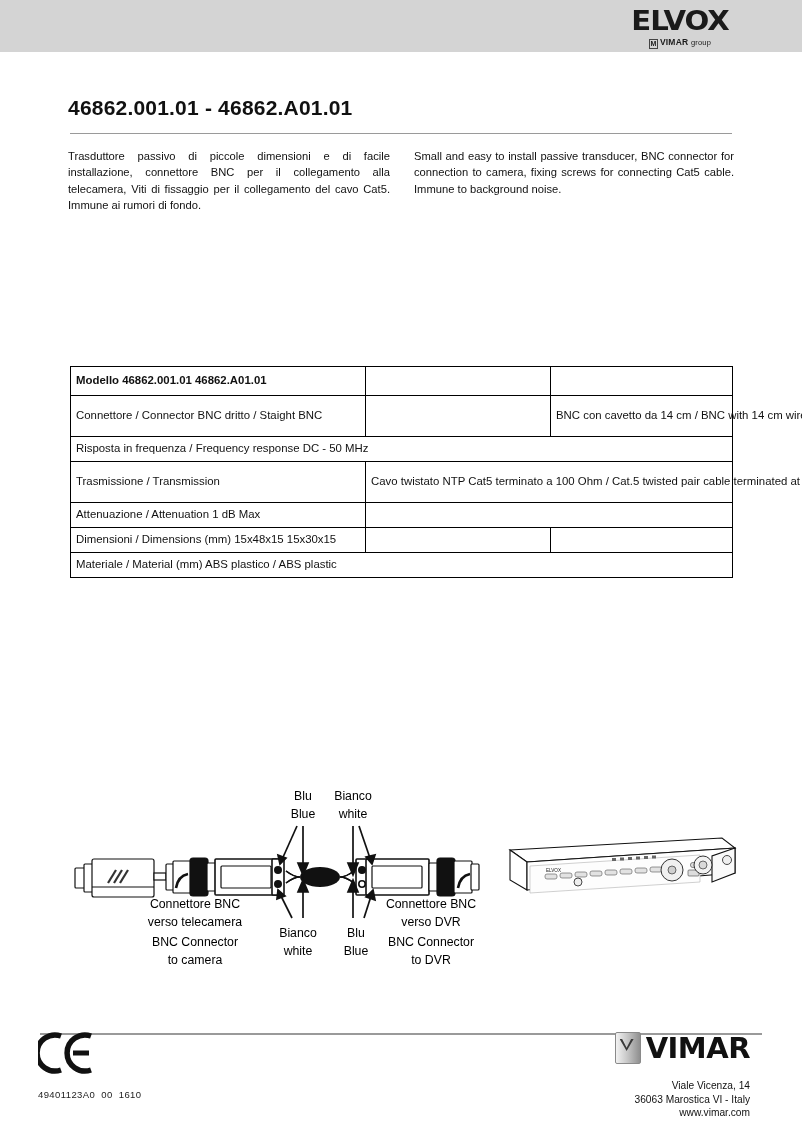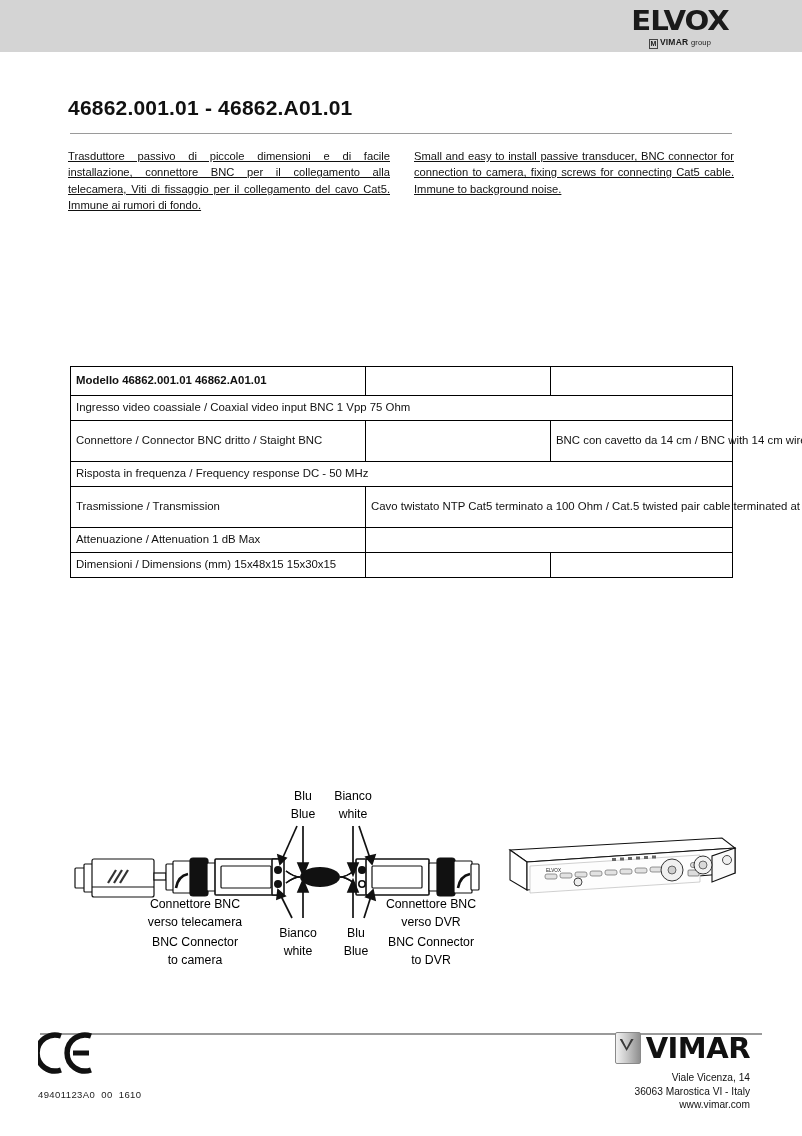--- a/index.html
+++ b/index.html
@@ -84,21 +84,21 @@
     position: absolute;
     top: 148px;
     font-size: 11.2px;
     line-height: 16.3px;
     text-align: justify;
     color: #111;
   }
   .desc.it { left: 68px; width: 322px; }
   .desc.en { left: 414px; width: 320px; }
   .desc.en p { text-align: justify; }
-  .desc p { margin: 0; text-decoration: underline; }
+  .desc p { margin: 0; }
 
   
   .spec-table {
     position: absolute;
     left: 70px; top: 366px;
     width: 662px;
     border-collapse: collapse;
     table-layout: fixed;
     font-size: 11.4px;
     color: #111;
@@ -192,21 +192,21 @@
   }
   .vimar-word {
     font-family: "DejaVu Sans", sans-serif;
     font-weight: bold;
     font-size: 29px;
     line-height: 29px;
     letter-spacing: -0.5px;
     color: #111;
   }
   .vimar-addr {
-    margin-top: 7px;
+    margin-top: 15px;
     font-size: 10.2px;
     line-height: 13.6px;
     color: #111;
   }
 </style>
 </head>
 <body>
 
 <div class="header-band"></div>
 
@@ -235,25 +235,20 @@
   </colgroup>
   <tbody>
     <tr class="hdr">
       <td class="lab" style="height:24px">
           <span>Modello 46862.001.01 46862.A01.01</span>
         </td>
       <td></td>
       <td></td>
     </tr>
     <tr>
-      <td class="lab" colspan="3" style="height:20px">
-          <span>Ingresso video coassiale / Coaxial video input BNC 1 Vpp 75 Ohm</span>
-        </td>
-    </tr>
-    <tr>
       <td class="lab" style="height:36px">
           <span>Connettore / Connector BNC dritto / Staight BNC</span>
         </td>
       <td></td>
       <td class="val-wrap">BNC con cavetto da 14 cm / BNC with 14 cm wire</td>
     </tr>
     <tr>
       <td class="lab" colspan="3" style="height:20px">
           <span>Risposta in frequenza / Frequency response DC - 50 MHz</span>
         </td>
@@ -269,20 +264,25 @@
           <span>Attenuazione / Attenuation 1 dB Max</span>
         </td>
       <td colspan="2"></td>
     </tr>
     <tr>
       <td class="lab" style="height:20px">
           <span>Dimensioni / Dimensions (mm) 15x48x15 15x30x15</span>
         </td>
       <td></td>
       <td></td>
+    </tr>
+    <tr>
+      <td class="lab" colspan="3" style="height:20px">
+          <span>Materiale / Material (mm) ABS plastico / ABS plastic</span>
+        </td>
     </tr>
   </tbody>
 </table>
 
 <div class="diagram">
 <svg width="802" height="210" viewBox="0 0 802 210" xmlns="http://www.w3.org/2000/svg" font-family="Liberation Sans, sans-serif" font-size="12.3">
 
   <g fill="#000">
     <text id="d-tl-1" x="303" y="30" text-anchor="middle">Blu</text>
     <text id="d-tl-2" x="303" y="48" text-anchor="middle">Blue</text>

